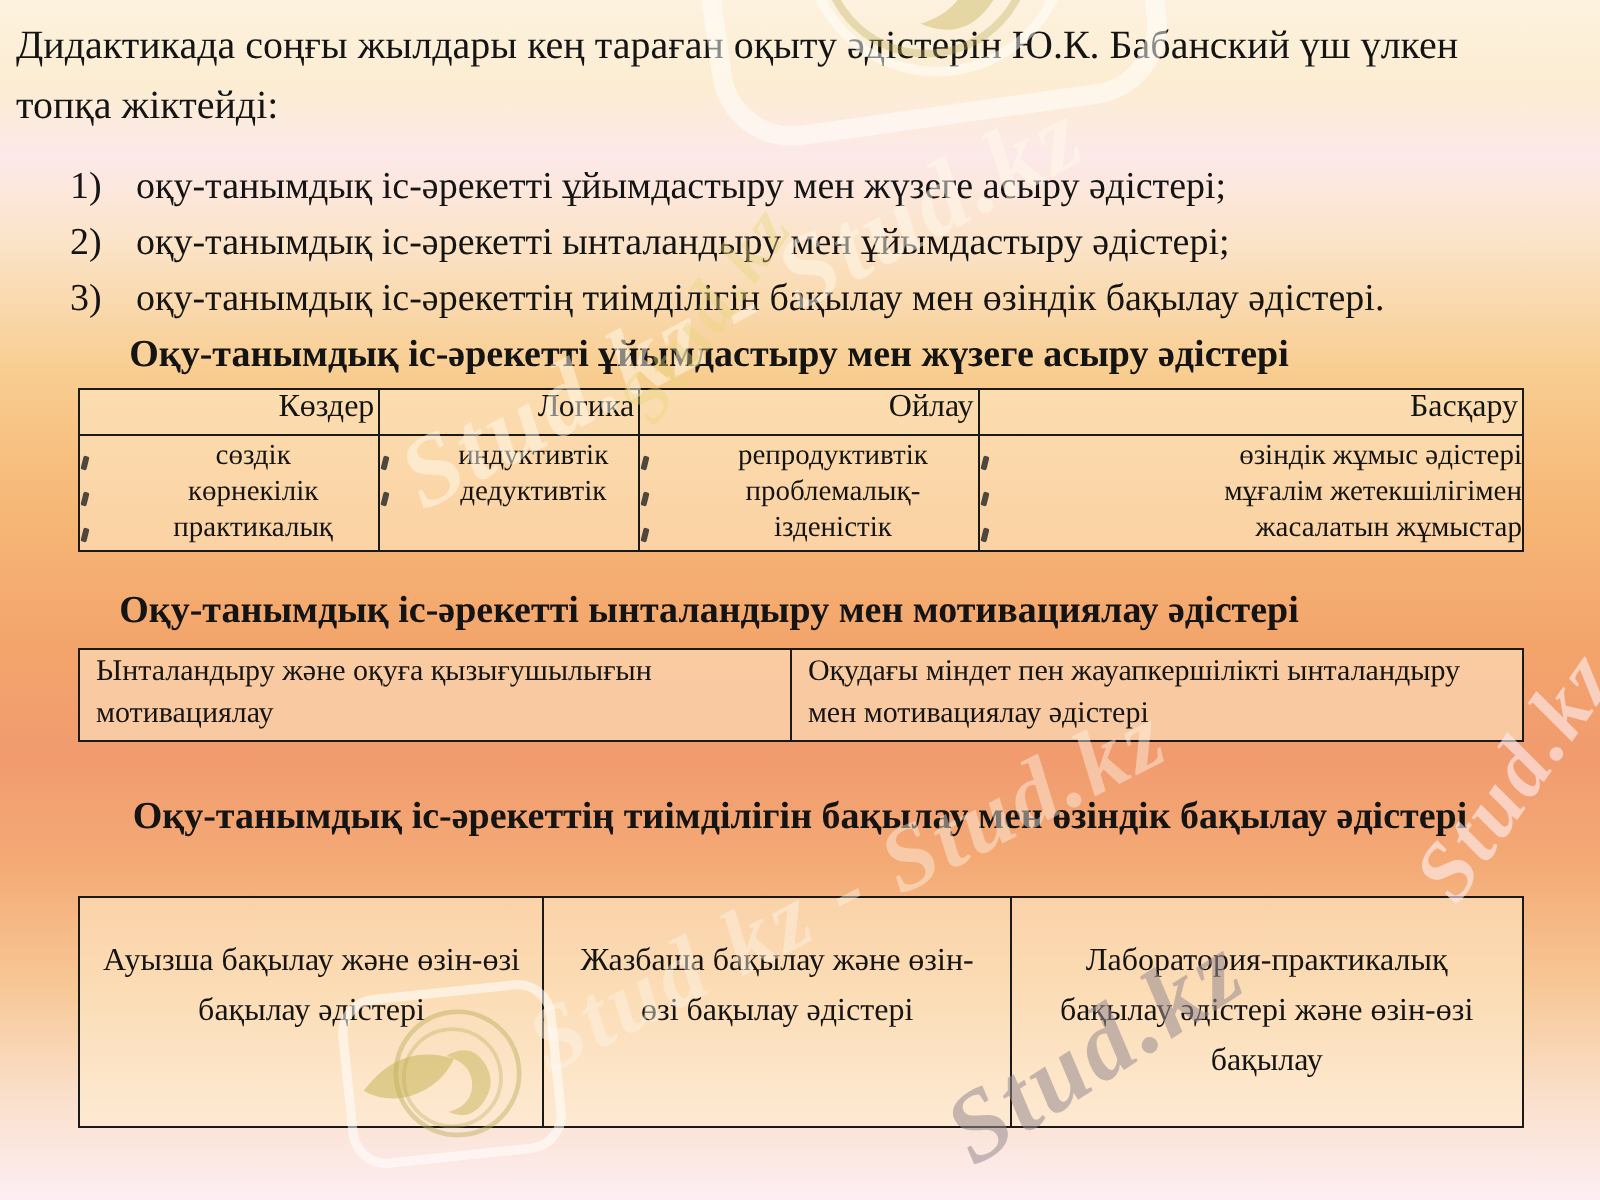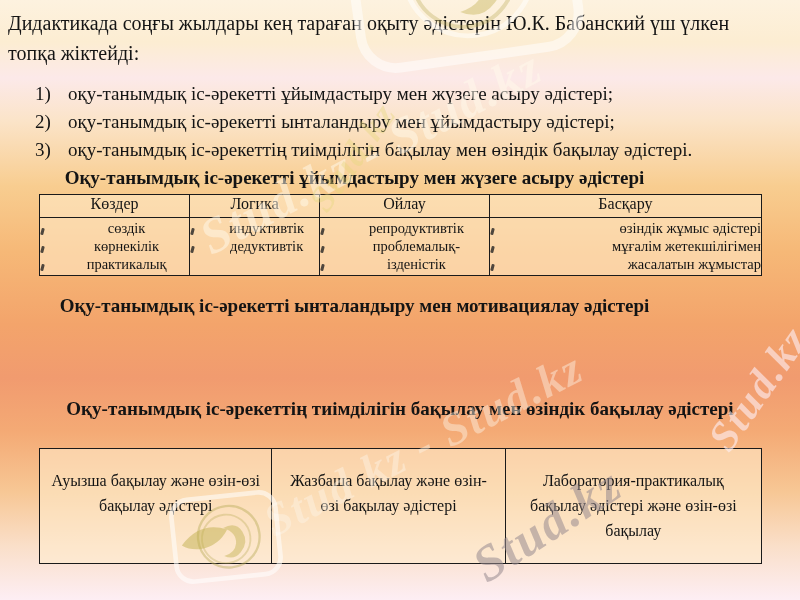--- a/index.html
+++ b/index.html
@@ -23,21 +23,21 @@
   #t1-title{top:165px;}
   #t2-title{top:293px;}
   #t3-title{top:396px;padding:0 60px;width:680px;}
 
   
   .tbl{position:absolute;left:39px;width:723px;border-collapse:collapse;
        table-layout:fixed;background:rgba(255,236,205,0.55);}
   .tbl th,.tbl td{border:1.5px solid #1a1a1a;vertical-align:top;
                   font-weight:normal;overflow:hidden;}
   #tbl1{top:194px;}
-  #tbl1 th{height:22px;font-size:16px;text-align:center;padding:0 2px;}
+  #tbl1 th{height:22px;font-size:16px;text-align:right;padding:0 2px;}
   #tbl1 td{height:56px;font-size:14.5px;padding:1px 0 0 0;}
   #tbl1 .cl{position:relative;line-height:18px;padding-left:24px;text-align:center;}
   #tbl1 td.center .cl{padding-left:0;text-align:right;}
   #tbl1 .cl::before{content:"";position:absolute;left:1px;top:9px;width:3px;
       height:7px;background:rgba(35,35,35,.8);transform:rotate(14deg);
       border-radius:1px;}
   #tbl2{top:324px;}
   #tbl2 td{height:43px;font-size:15px;line-height:21px;padding:1px 8px;}
   #tbl3{top:448px;}
   #tbl3 td{height:76px;font-size:16px;line-height:25px;text-align:center;
@@ -125,20 +125,32 @@
               <div class="cl">мұғалім жетекшілігімен</div>
               <div class="cl">жасалатын жұмыстар</div>
             </div>
       </td>
     </tr>
   </tbody>
     </table>
 
   <h2 class="sec-title" id="t2-title">Оқу-танымдық іс-әрекетті ынталандыру мен мотивациялау әдістері</h2>
 
+  <table class="tbl" id="tbl2">
+    <colgroup>
+        <col style="width:49.3%">
+        <col style="width:50.7%">
+      </colgroup>
+    <tbody>
+        <tr>
+      <td>Ынталандыру және оқуға қызығушылығын мотивациялау</td>
+      <td>Оқудағы міндет пен жауапкершілікті ынталандыру мен мотивациялау әдістері</td>
+    </tr>
+  </tbody>
+    </table>
 
   <h2 class="sec-title" id="t3-title">Оқу-танымдық іс-әрекеттің тиімділігін бақылау мен өзіндік бақылау әдістері</h2>
 
   <table class="tbl" id="tbl3">
     <colgroup>
       <col style="width:32.2%">
         <col style="width:32.3%">
         <col style="width:35.5%">
     </colgroup>
     <tbody>

